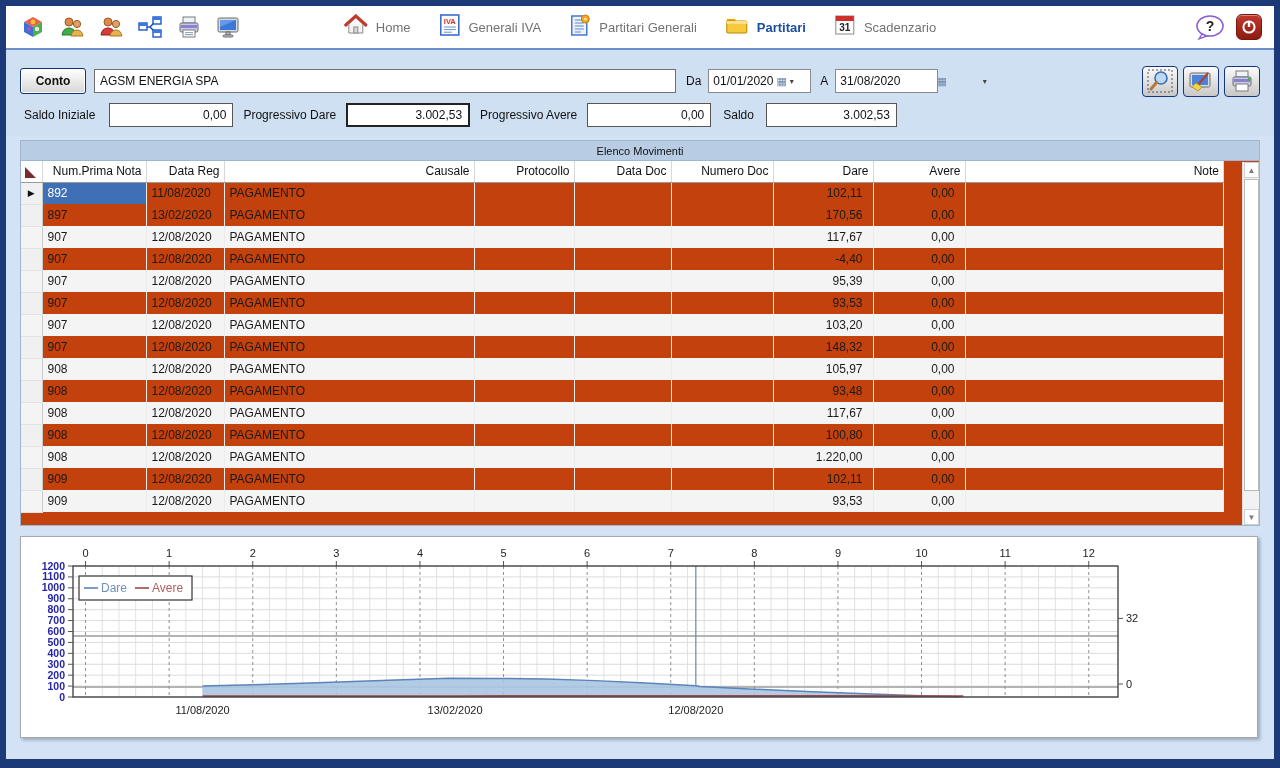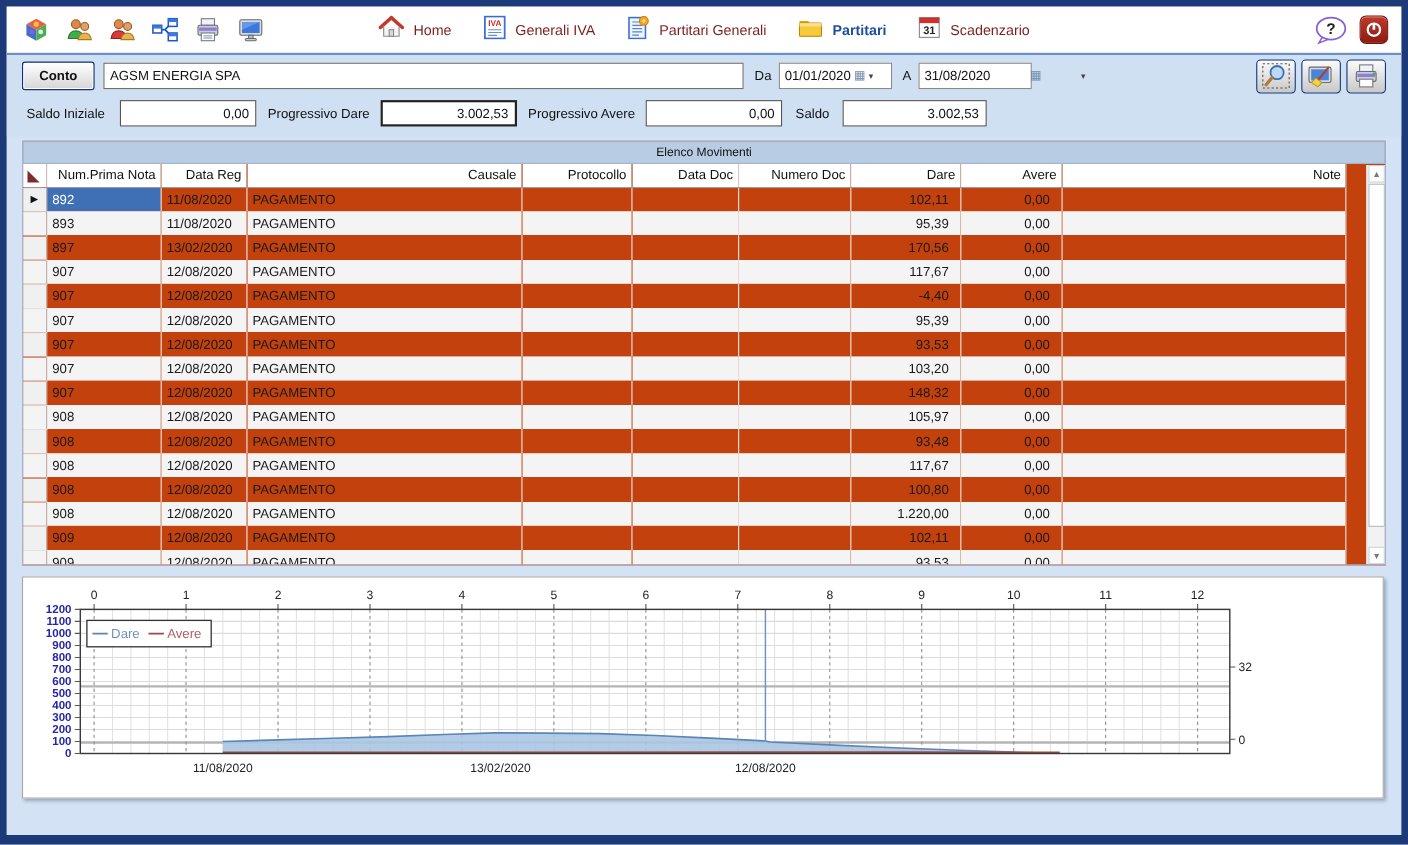--- a/index.html
+++ b/index.html
@@ -17,29 +17,29 @@
   
   .toolbar {
     height:44px; background:#ffffff; position:relative;
     display:flex; align-items:center; border-bottom:2px solid #6a8fc9;
   }
   .tool-icons { display:flex; align-items:center; gap:13px; margin-left:14px; }
   .tool-btn { width:26px; height:26px; display:flex; align-items:center; justify-content:center; cursor:pointer; }
   .nav { position:absolute; left:50%; top:0; height:100%; transform:translateX(-50%);
          display:flex; align-items:center; gap:28px; white-space:nowrap; }
   .nav-item { display:flex; align-items:center; gap:8px; cursor:pointer; }
-  .nav-item .lbl { font-size:13px; color:#7f1d1d; }
+  .nav-item .lbl { font-size:13px; color:#737373; }
   .nav-item.active .lbl { color:#1d4fa1; font-weight:bold; }
   .win-btns { margin-left:auto; margin-right:12px; display:flex; align-items:center; gap:10px; }
   .help-btn { width:32px; height:27px; cursor:pointer; }
   .power-btn { width:26px; height:26px; border-radius:6px; cursor:pointer;
     background:linear-gradient(#c0392b,#8e1b12); border:1px solid #7a150e;
     display:flex; align-items:center; justify-content:center; box-shadow:inset 0 1px 0 rgba(255,255,255,.4);}
   
-  .formarea { background:#cfe0f3; padding:4px 0 6px 0; }
+  .formarea { background:#cfe0f3; padding:16px 0 6px 0; }
   .frow { display:flex; align-items:center; height:30px; padding:0 14px; }
   .frow2 { height:30px; margin-top:4px; }
   .btn-conto {
     width:66px; height:26px; border:1px solid #14327a; border-radius:3px;
     background:linear-gradient(#ffffff,#d6d6d6); font-size:12px; font-weight:bold; color:#111;
     box-shadow:0 0 0 1px #fff inset; cursor:pointer;
   }
   .tbox { height:24px; background:#fff; border:1px solid #707070; font-size:12px; padding:0 5px;
           font-family:"Liberation Sans",sans-serif; color:#111; }
   .lbl12 { font-size:12px; color:#111; }
@@ -319,32 +319,20 @@
       <tbody>
           <tr>
             <td class="ind">▶</td>
             <td class="sel">892</td>
             <td>11/08/2020</td>
             <td>PAGAMENTO</td>
             <td></td>
             <td></td>
             <td></td>
             <td class="r">102,11</td>
-            <td class="r">0,00</td>
-            <td></td>
-          </tr>
-          <tr class="even">
-            <td class="ind"></td>
-            <td>893</td>
-            <td>11/08/2020</td>
-            <td>PAGAMENTO</td>
-            <td></td>
-            <td></td>
-            <td></td>
-            <td class="r">95,39</td>
             <td class="r">0,00</td>
             <td></td>
           </tr>
           <tr>
             <td class="ind"></td>
             <td>897</td>
             <td>13/02/2020</td>
             <td>PAGAMENTO</td>
             <td></td>
             <td></td>

